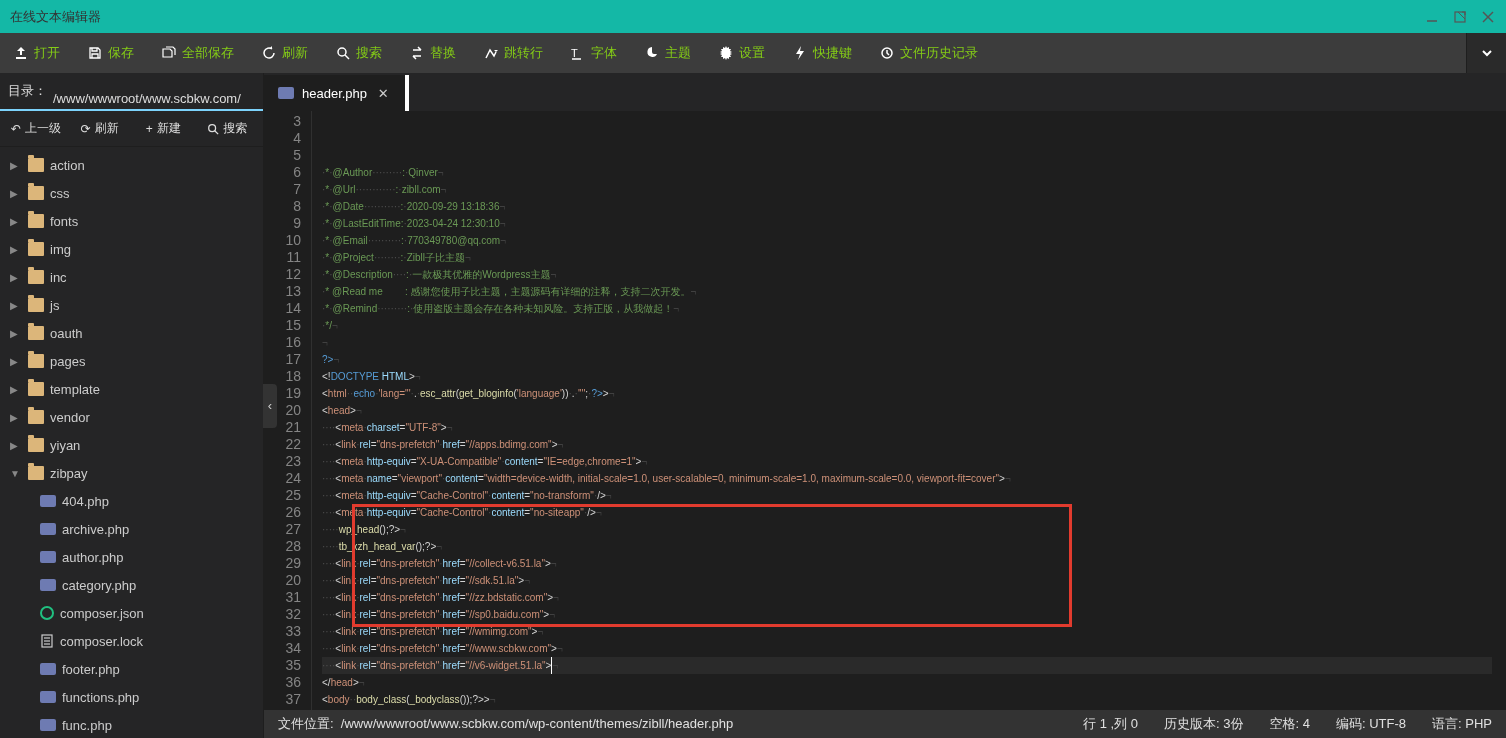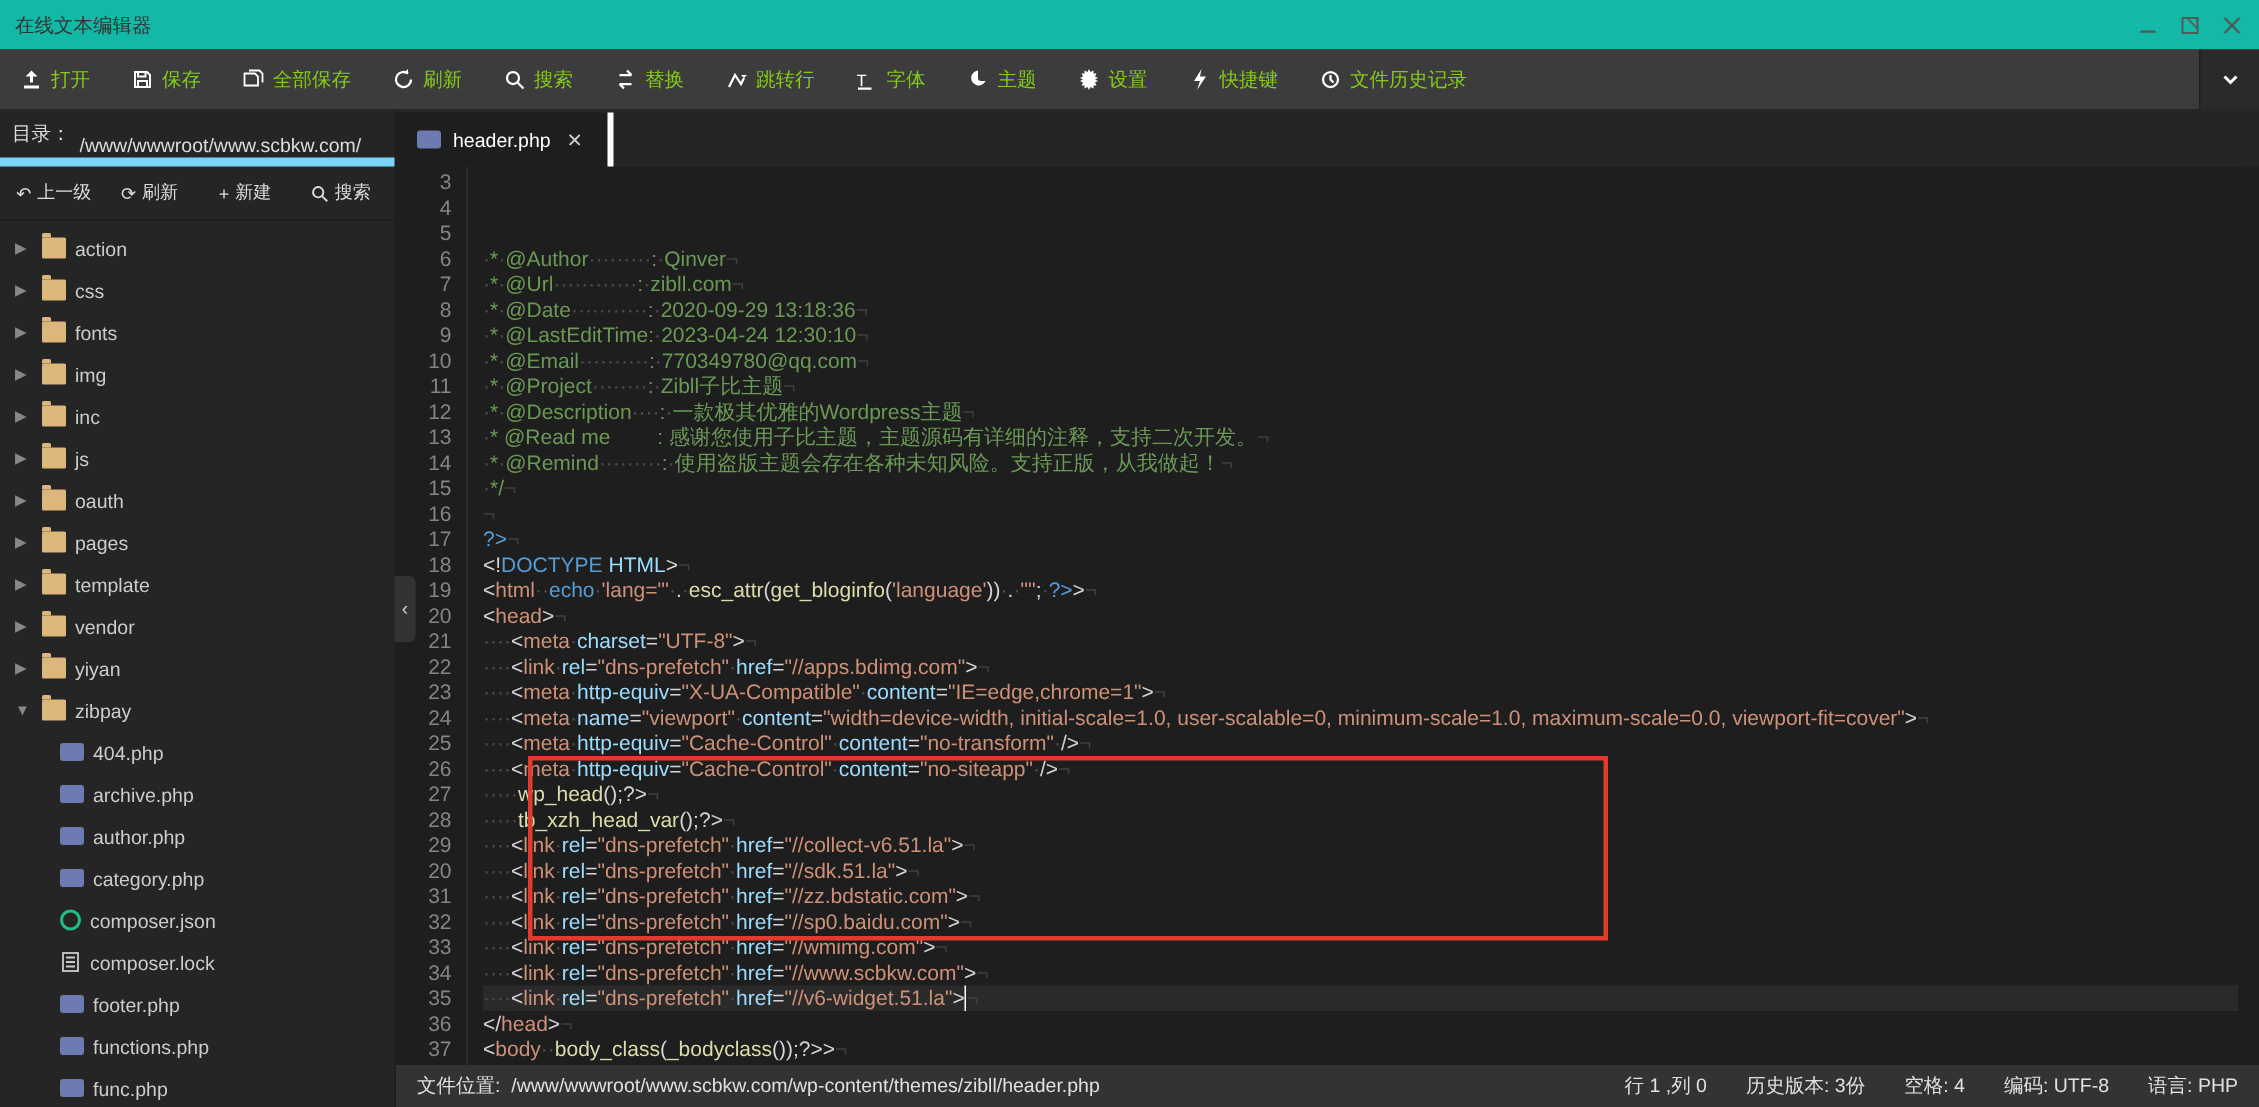--- a/index.html
+++ b/index.html
@@ -7,21 +7,21 @@
 .titlebar { height:33px; background:#14b8a6; display:flex; align-items:center; padding:0 10px; color:#333; justify-content:space-between; }
 .title-left { font-size:13px; }
 .title-right { display:flex; gap:12px; align-items:center; }
 .wc { width:16px; height:16px; display:flex; align-items:center; justify-content:center; color:#555; }
 .toolbar { height:40px; background:#3c3c3c; display:flex; align-items:center; }
 .tb-item { height:52px; padding:0 14px; display:flex; align-items:center; gap:6px; color:#84cc16; font-size:13px; cursor:pointer; }
 .tb-icon { width:14px; height:14px; display:inline-flex; align-items:center; justify-content:center; }
 .tb-dd { margin-left:auto; width:40px; height:40px; display:flex; align-items:center; justify-content:center; color:#e8e8e8; cursor:pointer; background:#2a2a2a; border-left:1px solid #1e1e1e;}
 .main { display:flex; height:calc(738px - 33px - 40px); }
 .sidebar { width:264px; background:#252526; display:flex; flex-direction:column; border-right:1px solid #1e1e1e; }
-.dir-row { height:38px; display:flex; align-items:center; color:#ddd; padding:16px 8px; font-size:13px; gap:6px; border-bottom:6px solid #7dd3fc;}
+.dir-row { height:38px; display:flex; align-items:center; color:#ddd; padding:16px 8px; font-size:13px; gap:6px; border-bottom:2px solid #7dd3fc;}
 .dir-path { flex:1; white-space:nowrap; overflow:hidden; text-overflow:ellipsis;margin-top:14px; }
 .sb-toolbar { height:36px; display:flex; align-items:center; color:#ddd; padding:0 4px; border-bottom:1px solid #1e1e1e;}
 .sb-btn { flex:1; display:flex; align-items:center; justify-content:center; gap:4px; font-size:12px; cursor:pointer; height:100%;}
 .tree { flex:1; overflow:auto; padding-top:4px; }
 .tree-item { height:28px; display:flex; align-items:center; color:#ccc; font-size:13px; padding-left:10px; gap:6px; cursor:pointer;}
 .tree-chevron { width:12px; color:#888; font-size:10px; }
 .folder-icon { width:16px; height:14px; background:#dcb67a; border-radius:1px; position:relative; }
 .folder-icon.exp { background:#dcb67a; }
 .folder-icon:before { content:""; position:absolute; top:-3px; left:0; width:6px; height:3px; background:#dcb67a; border-radius:1px 1px 0 0;}
 .file-ind .tree-chevron { visibility:hidden; }
@@ -30,21 +30,21 @@
 .json-icon { width:14px; height:14px; border:2px solid #20c080; border-radius:50%; }
 .lock-icon { width:14px; height:14px; display:flex; align-items:center; justify-content:center; color:#ccc; }
 .editor-area { flex:1; display:flex; flex-direction:column; background:#1e1e1e; position:relative;}
 .tabbar { height:38px; background:#252526; display:flex; align-items:flex-end; }
 .tab { height:36px; background:#1e1e1e; display:flex; align-items:center; padding:0 14px; gap:8px; color:#fff; font-size:13px; border-right:4px solid #ffffff;}
 .tab .php-icon { width:16px; height:12px;}
 .tab-close { width:16px; height:16px; display:flex; align-items:center; justify-content:center; color:#ccc; cursor:pointer;}
 .code-wrap { flex:1; display:flex; overflow:hidden; position:relative; font-family:Consolas,Monaco,monospace; }
 .gutter { width:48px; background:#1e1e1e; color:#858585; text-align:right; padding:2px 10px 2px 0; font-size:14px; line-height:17px; border-right:1px solid #303030;}
 .gutter div{height:17px;}
-.code { flex:1; padding:2px 0 2px 10px; font-size:14px; line-height:17px; white-space:pre; color:#d4d4d4; position:relative;}
+.code { flex:1; padding:2px 0 2px 10px; font-size:10px; line-height:17px; white-space:pre; color:#d4d4d4; position:relative;}
 .code-line { height:17px; position:relative; }
 .cm { color:#6A9955;}
 .dots { color:#505050;}
 .kw { color:#569cd6;}
 .tag { color:#ce9178;}
 .attr { color:#9cdcfe;}
 .str { color:#ce9178;}
 .fn { color:#dcdcaa;}
 .wht{ color:#d4d4d4;}
 .php-tag{ color:#569cd6;}

